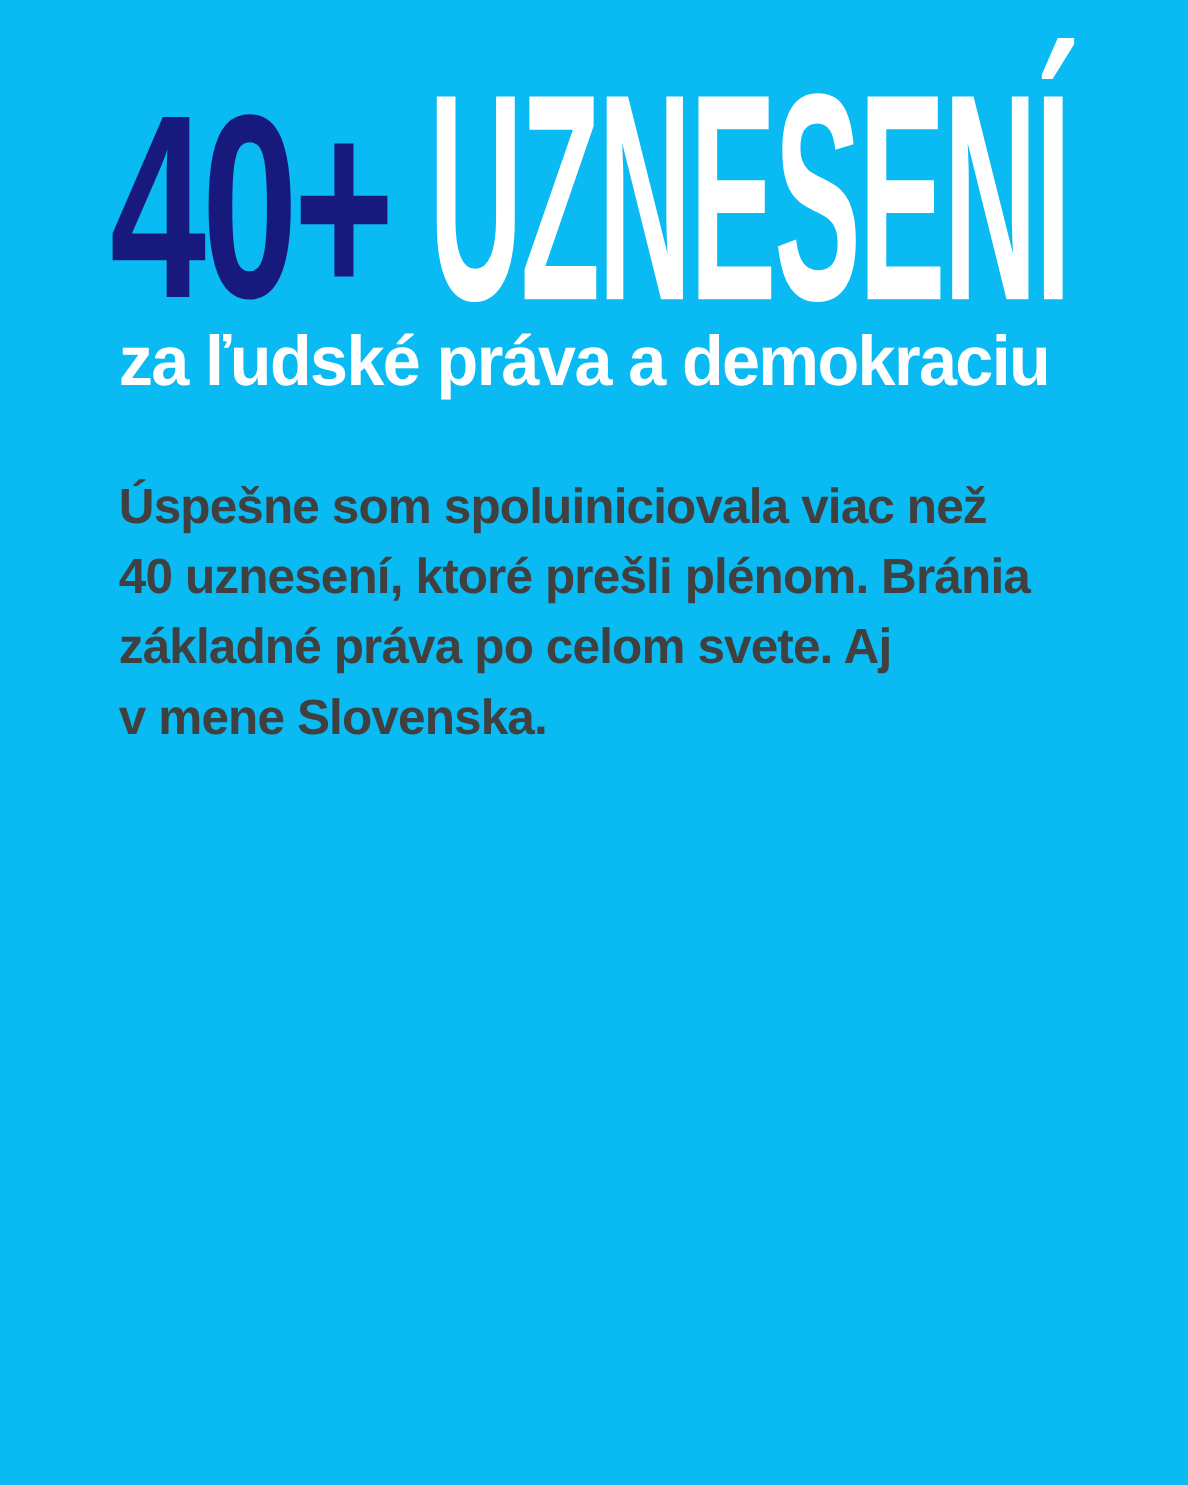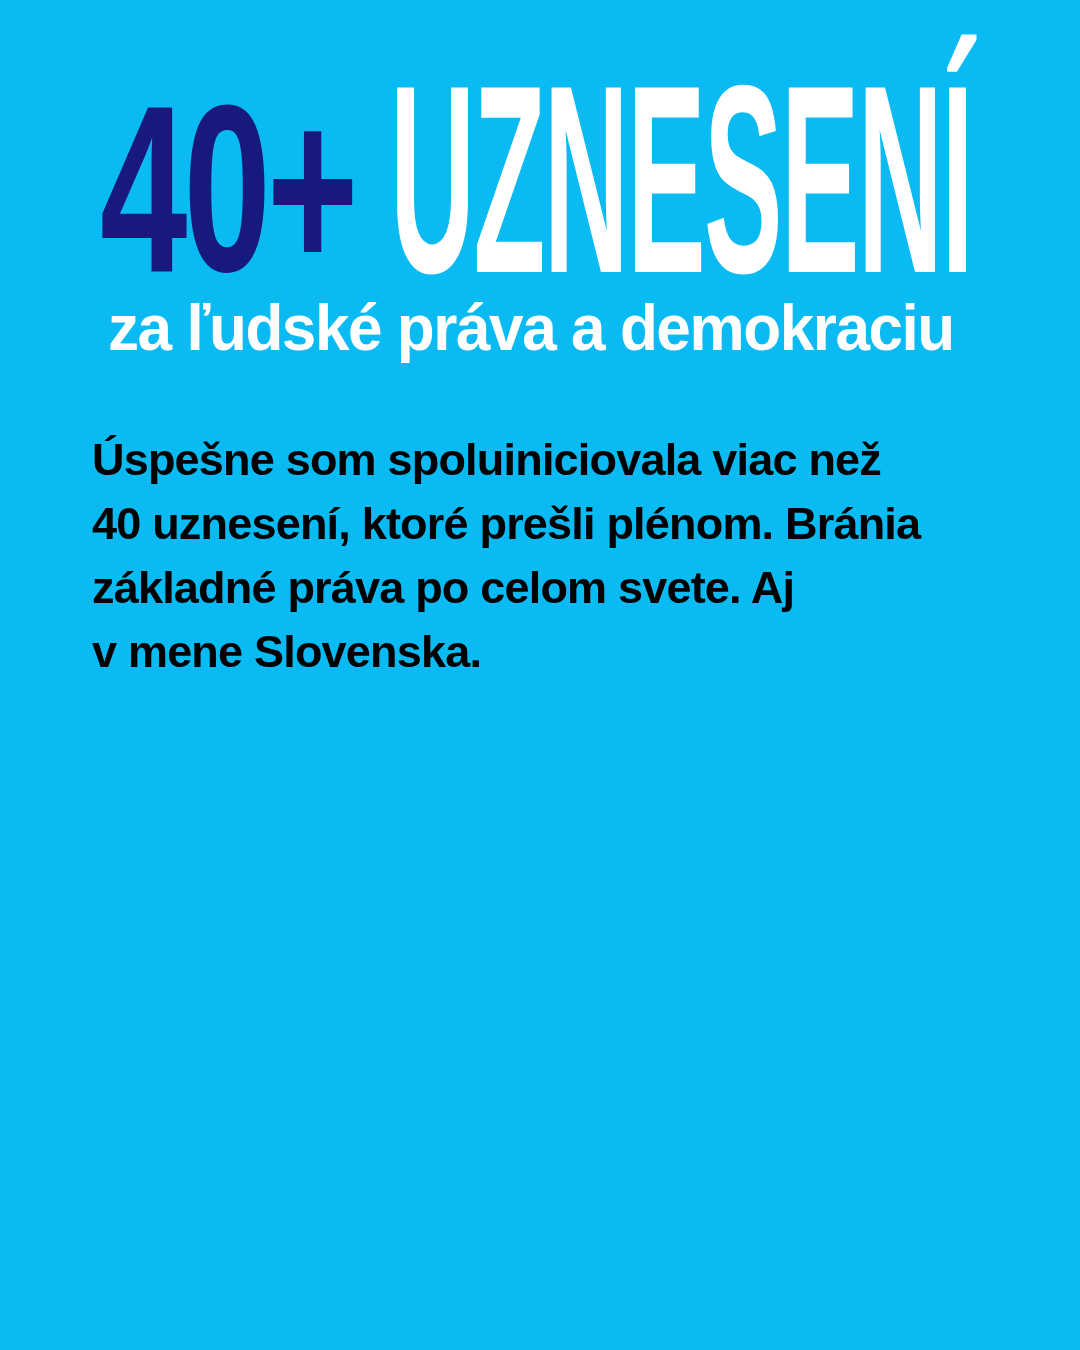--- a/index.html
+++ b/index.html
@@ -50,28 +50,28 @@
     line-height: 1;
     font-weight: bold;
     letter-spacing: -1.5px;
     color: #FFFFFF;
     transform: scaleX(0.97);
     transform-origin: left top;
     white-space: nowrap;
   }
   .body-paragraph {
     position: absolute;
-    left: 68px;
+    left: 84px;
     width: 950px;
     margin: 0;
     font-size: 45px;
     line-height: 64px;
     font-weight: 600;
     letter-spacing: -0.8px;
-    color: #000000;
+    color: #404040;
     white-space: pre-line;
   }
   .body-paragraph.p1 { top: 428px; }
   .body-paragraph.p2 { top: 762px; }
 </style>
 </head>
 <body>
 
 <div class="canvas">
   <div class="headline-number">40+</div>

